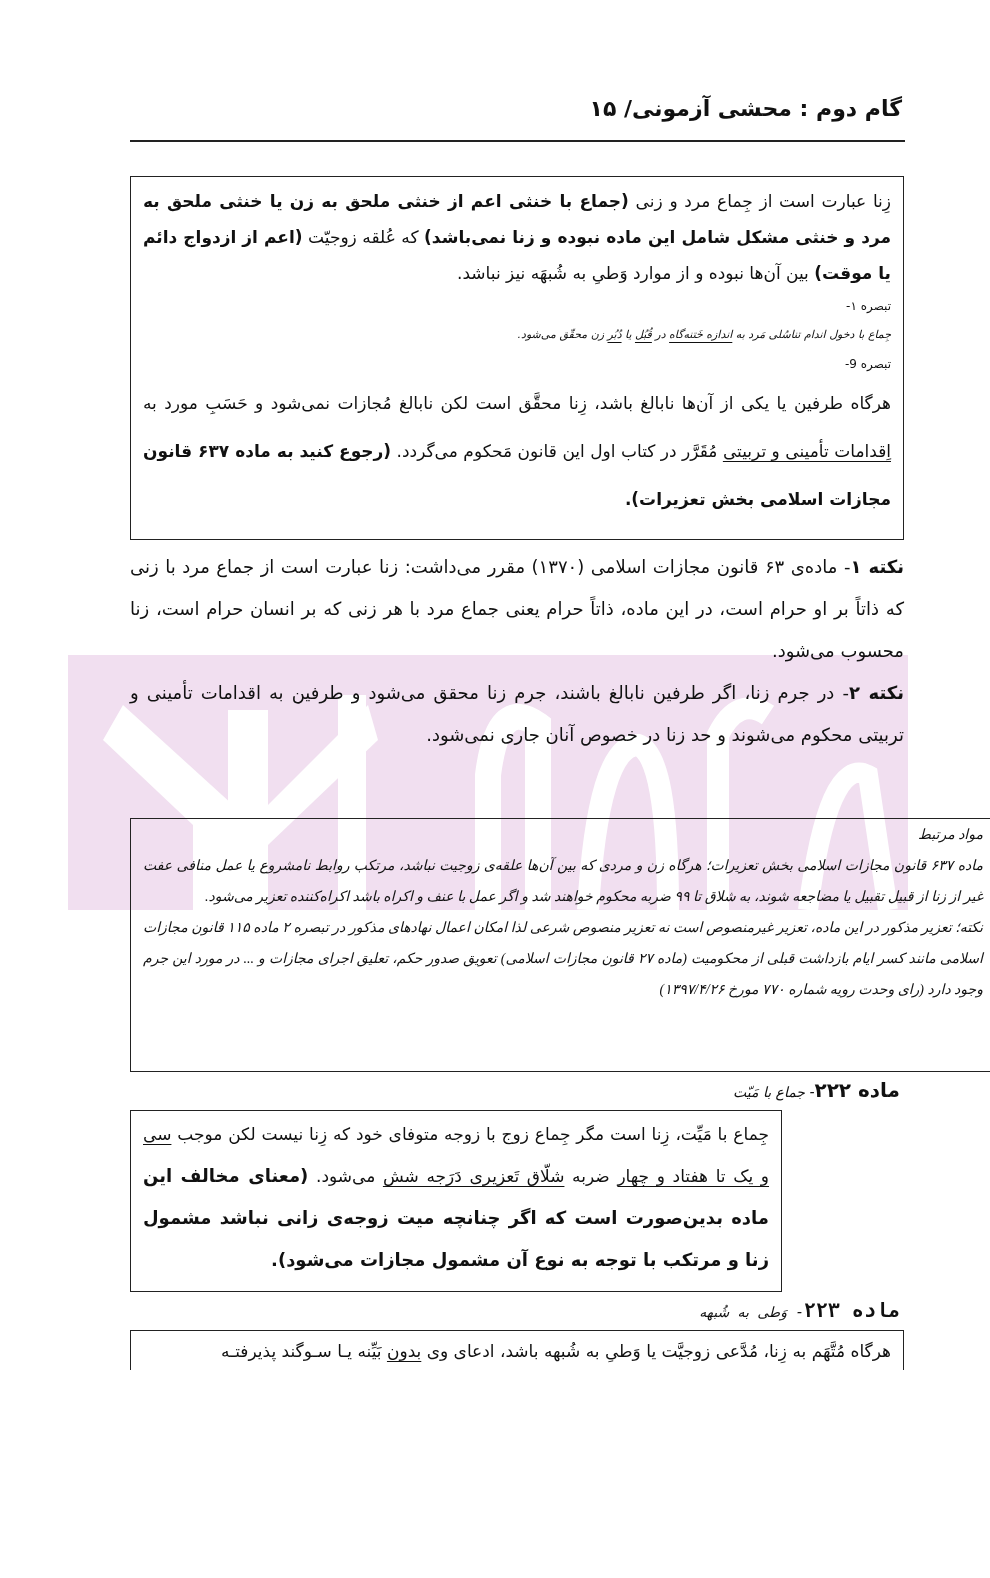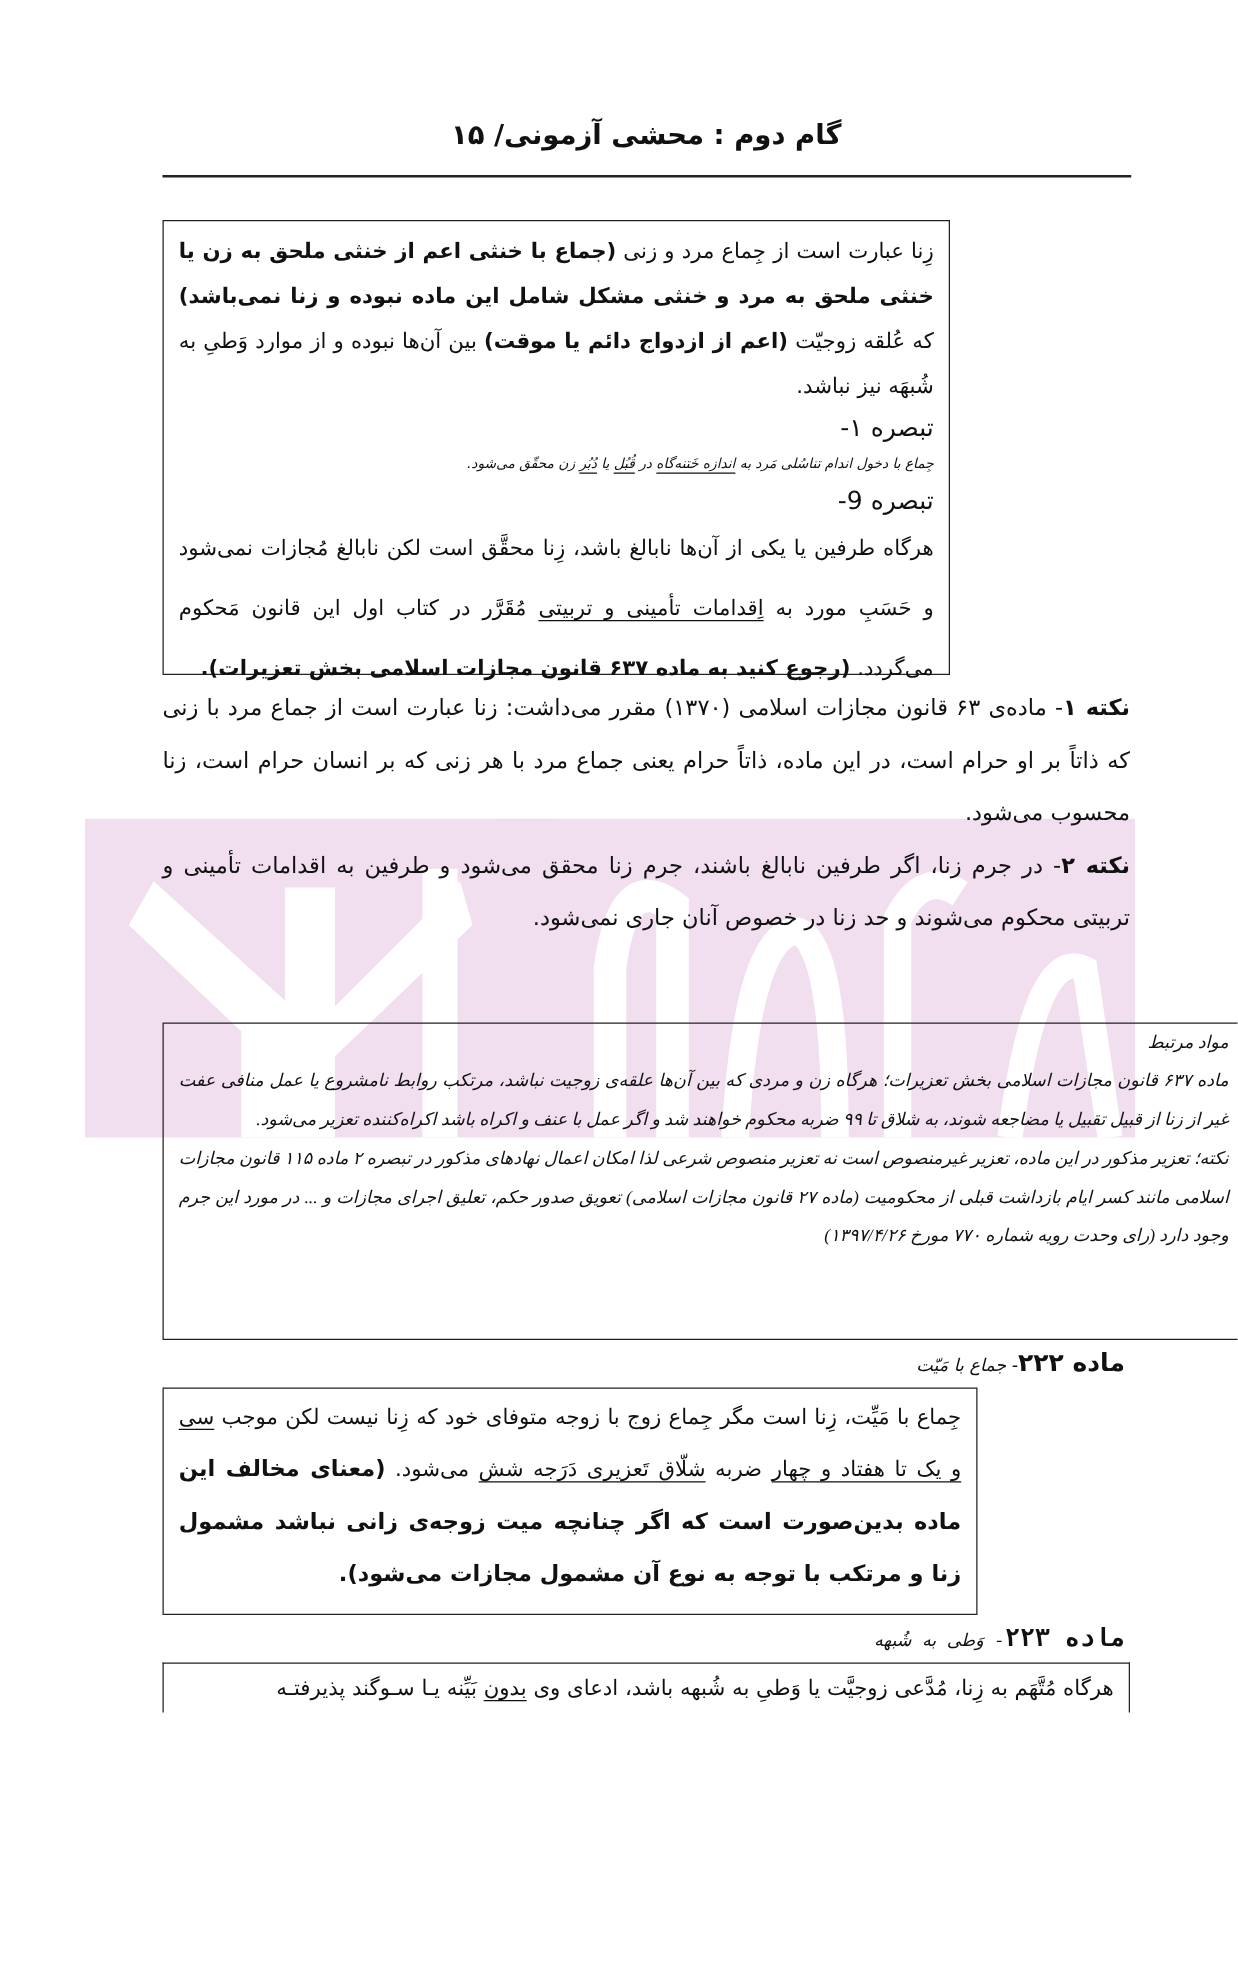--- a/index.html
+++ b/index.html
@@ -3,29 +3,29 @@
   <meta charset="utf-8">
   <style>
     html, body { margin: 0; padding: 0; }
     body {
       width: 990px; height: 1578px; background: #ffffff; position: relative; overflow: hidden;
       font-family: "DejaVu Sans", sans-serif; color: #111;
     }
     .watermark { position: absolute; left: 68px; top: 655px; width: 840px; height: 255px; background: #f1dff0; z-index: 0; }
     .wm-shape { position: absolute; z-index: 1; }
     .page { position: absolute; left: 0; top: 0; width: 990px; height: 1578px; z-index: 2; }
-    .header { position: absolute; top: 96px; left: 132px; width: 770px; direction: rtl; text-align: center;
+    .header { position: absolute; top: 96px; left: 132px; width: 770px; direction: rtl; text-align: right;
       font-size: 22px; font-weight: bold; }
     .header-rule { position: absolute; top: 140px; left: 130px; width: 775px; height: 2px; background: #222; }
     .box { position: absolute; border: 1.5px solid #222; direction: rtl; text-align: justify; box-sizing: border-box; }
     .box p { margin: 0; }
-    .b1 { left: 130px; top: 176px; width: 630px; height: 364px; padding: 6px 12px 0 12px; font-size: 17px; line-height: 36px; }
+    .b1 { left: 130px; top: 176px; width: 774px; height: 364px; padding: 6px 12px 0 12px; font-size: 17px; line-height: 36px; }
     .bold { font-weight: bold; }
     .ital { font-style: italic; font-size: 11px; }
-    .small { font-size: 20px; line-height: 30px; }
+    .small { font-size: 12px; line-height: 30px; }
     u { text-decoration: underline; text-underline-offset: 4px; }
     .notes { position: absolute; left: 130px; top: 546px; width: 774px; direction: rtl; text-align: justify;
       font-size: 18px; line-height: 42px; }
     .notes p { margin: 0; }
     .b2 { left: 130px; top: 818px; width: 866px; height: 254px; padding: 0 12px; font-size: 14px; line-height: 31px; font-style: italic; font-family: Liberation Serif, serif; }
     .art-title { position: absolute; right: 90px; direction: rtl; font-size: 20px; font-weight: bold; }
     .art-title .sub { font-weight: normal; font-style: italic; font-size: 14px; }
     .b3 { left: 130px; top: 1110px; width: 652px; height: 182px; padding: 2px 12px; font-size: 17px; line-height: 42px; }
     .b4 { left: 130px; top: 1330px; width: 774px; height: 40px; padding: 0 12px; font-size: 17px; line-height: 40px; border-bottom: none; }
     .b3 .bold { font-size: 18px; }

